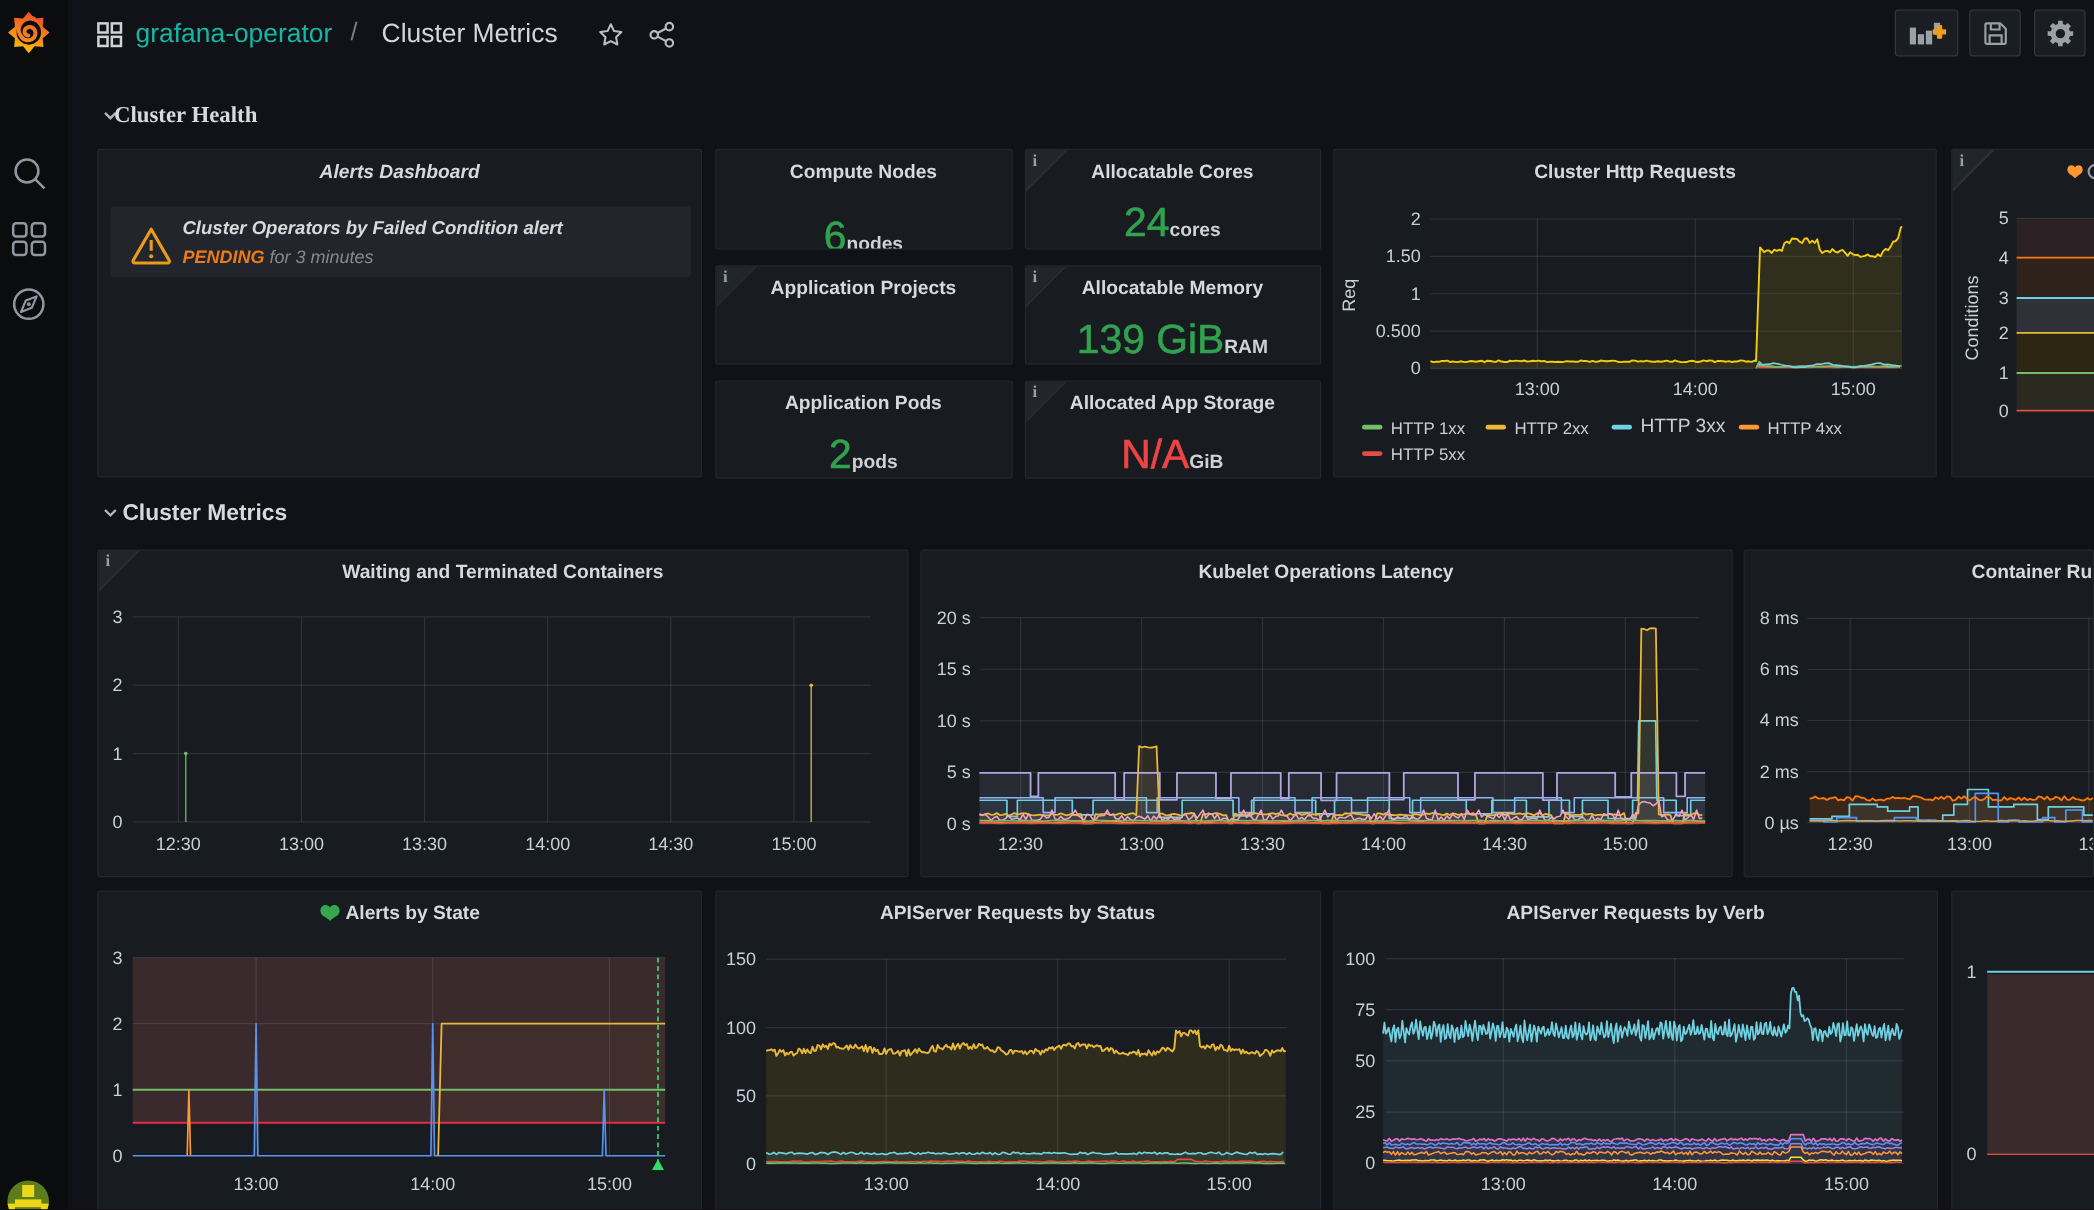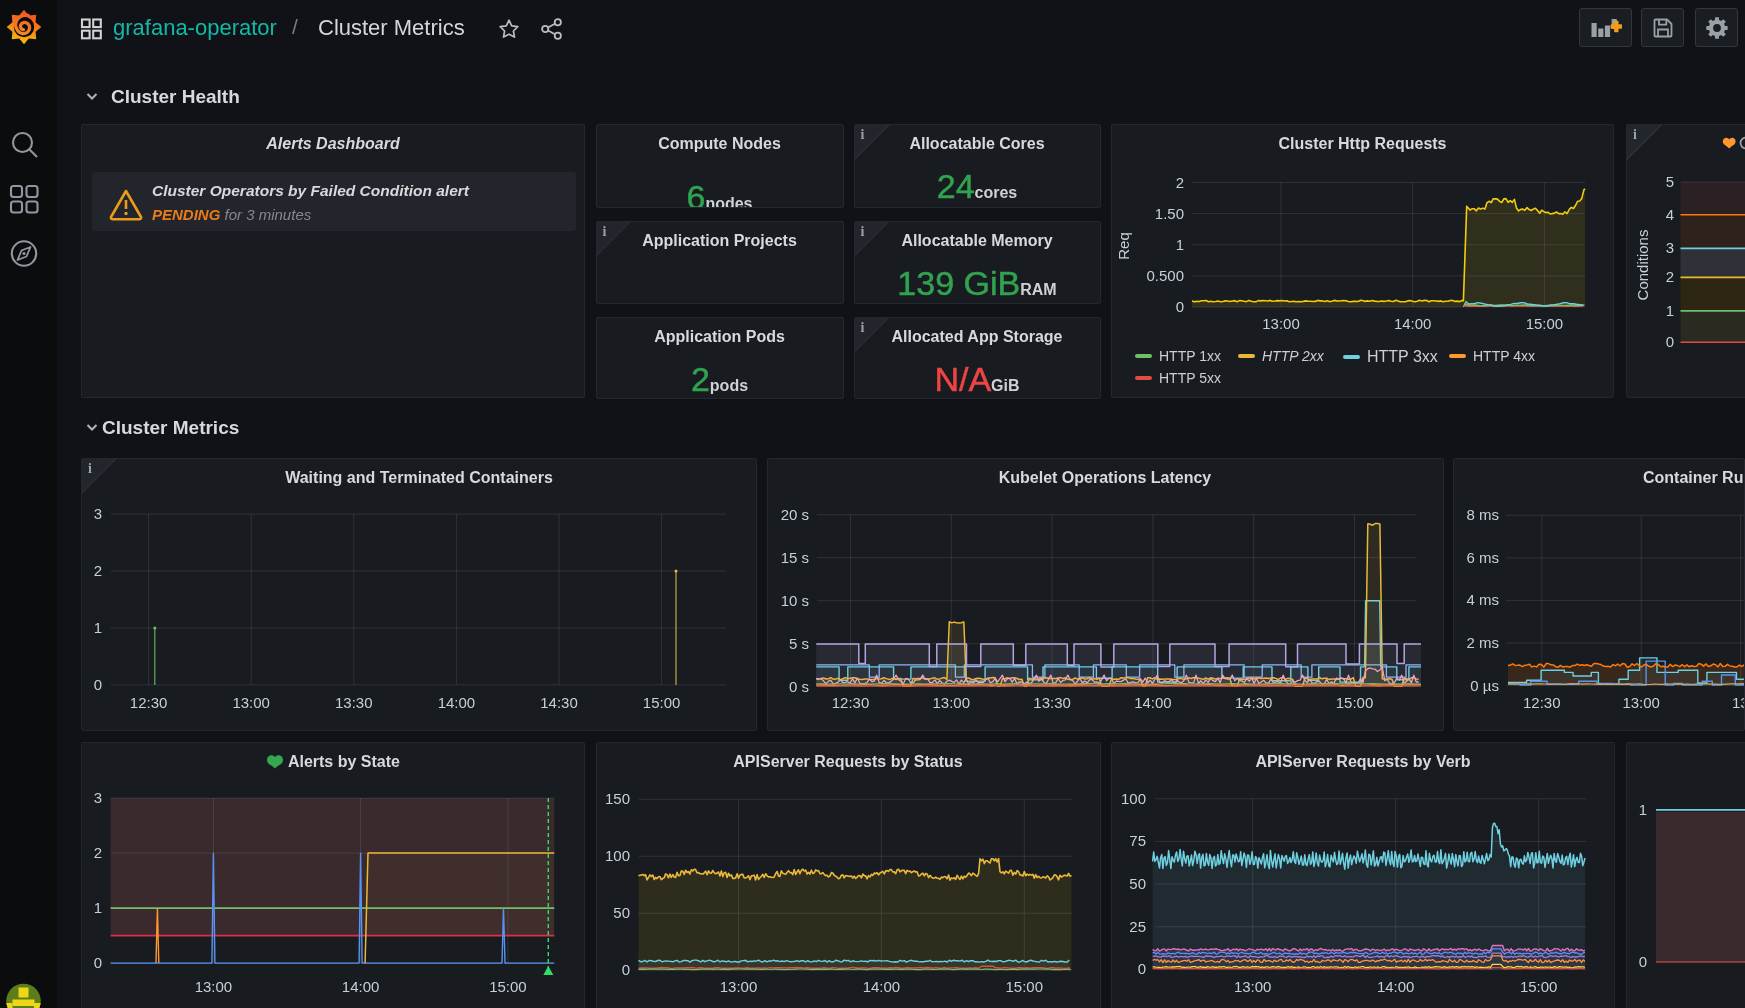--- a/index.html
+++ b/index.html
@@ -111,21 +111,21 @@
 </svg>
     </div>
     <div style="position:absolute;left:1695px;top:8px;width:43px;height:39px;background:#1a1d21;border:1px solid #33373d;border-radius:3px;">
       <svg width="24" height="24" style="left:9px;top:7px" viewBox="0 0 24 24">
 <path d="M22.64 10.12 L22.64 13.88 L19.94 14.05 L19.07 16.16 L20.85 18.19 L18.19 20.85 L16.16 19.07 L14.05 19.94 L13.88 22.64 L10.12 22.64 L9.95 19.94 L7.84 19.07 L5.81 20.85 L3.15 18.19 L4.93 16.16 L4.06 14.05 L1.36 13.88 L1.36 10.12 L4.06 9.95 L4.93 7.84 L3.15 5.81 L5.81 3.15 L7.84 4.93 L9.95 4.06 L10.12 1.36 L13.88 1.36 L14.05 4.06 L16.16 4.93 L18.19 3.15 L20.85 5.81 L19.07 7.84 L19.94 9.95 Z M12 8.1 A3.9 3.9 0 1 0 12 15.9 A3.9 3.9 0 1 0 12 8.1 Z" fill="#9aa0a8" fill-rule="evenodd"></path>
 </svg>
     </div>
     <svg width="16" height="16" style="left:84px;top:88px" viewBox="0 0 16 16">
       <path d="M3.5 6 L8 10.5 L12.5 6" fill="none" stroke="#b0b3b8" stroke-width="2"></path>
     </svg>
-    <div class="seclabel" style="left:111px;top:86px;">Cluster Health</div>
+    <div class="seclabel" style="left:95px;top:86px;font-family:Liberation Serif, serif;">Cluster Health</div>
     <svg width="16" height="16" style="left:84px;top:419px" viewBox="0 0 16 16">
       <path d="M3.5 6 L8 10.5 L12.5 6" fill="none" stroke="#b0b3b8" stroke-width="2"></path>
     </svg>
     <div class="seclabel" style="left:102px;top:417px;">Cluster Metrics</div>
     <div class="panel" style="left:595.5px;top:124px;width:248px;height:84px;">
       <div class="ptitle">Compute Nodes</div>
       <div class="statval" style="top:53px;"><span class="bignum" style="color:#31a24f;">6</span><span class="sufx">nodes</span></div>
     </div>
     <div class="panel" style="left:853.5px;top:124px;width:247px;height:84px;">
       <div class="icorner"></div>
@@ -186,21 +186,21 @@
         <text x="432.4" y="204" font-size="15" fill="#c7d0d9" text-anchor="middle">15:00</text>
         <text x="17" y="121" font-size="15" fill="#c7d0d9" text-anchor="middle" transform="rotate(-90 17 121)">Req</text>
         <path d="M80.0 175.9L82.3 176.8L84.7 176.4L87.1 176.5L89.5 175.7L91.8 175.8L94.2 175.5L96.6 176.7L98.9 176.2L101.3 176.8L103.7 176.5L106.0 176.1L108.4 176.8L110.8 176.5L113.2 175.9L115.5 176.0L117.9 176.5L120.3 176.0L122.6 175.6L125.0 176.8L127.4 175.6L129.8 175.8L132.1 176.3L134.5 176.6L136.9 175.4L139.2 176.3L141.6 176.7L144.0 176.7L146.3 175.6L148.7 175.9L151.1 175.6L153.5 175.7L155.8 176.0L158.2 175.4L160.6 176.3L162.9 176.0L165.3 175.6L167.7 175.9L170.1 175.5L172.4 176.0L174.8 175.8L177.2 176.8L179.5 176.5L181.9 176.4L184.3 176.7L186.6 176.5L189.0 176.7L191.4 176.4L193.8 175.9L196.1 176.3L198.5 176.3L200.9 176.5L203.2 176.4L205.6 175.4L208.0 175.9L210.4 175.9L212.7 176.6L215.1 175.7L217.5 176.6L219.8 176.3L222.2 175.4L224.6 175.9L226.9 176.0L229.3 175.8L231.7 175.6L234.1 175.7L236.4 176.5L238.8 176.8L241.2 176.4L243.5 176.4L245.9 176.5L248.3 175.4L250.7 175.5L253.0 176.4L255.4 175.9L257.8 176.2L260.1 175.5L262.5 176.1L264.9 176.4L267.2 176.5L269.6 176.0L272.0 176.4L274.4 176.0L276.7 175.5L279.1 176.2L281.5 176.5L283.8 175.3L286.2 176.1L288.6 176.7L291.0 176.8L293.3 176.7L295.7 175.9L298.1 175.6L300.4 176.2L302.8 176.7L305.2 176.3L307.5 175.3L309.9 176.0L312.3 175.4L314.7 175.5L317.0 176.8L319.4 175.8L321.8 175.8L324.1 176.0L326.5 176.4L328.9 175.9L331.3 176.7L333.6 176.2L336.0 176.2L338.4 175.4L340.7 175.5L343.1 176.4L345.5 176.1L347.8 176.6L350.2 175.5L351.4 175.8L354.7 81.2L356.0 82.7L358.1 85.1L360.2 83.7L362.3 83.8L364.4 85.8L366.5 83.1L368.7 84.1L370.8 83.1L372.9 84.1L375.0 77.7L377.1 76.3L379.2 77.6L381.3 73.7L383.4 73.9L385.5 74.1L387.6 76.4L389.7 77.5L391.8 73.9L393.9 73.6L396.1 77.4L398.2 75.6L400.3 77.4L402.4 74.4L404.5 83.1L406.6 85.9L408.7 84.4L410.8 84.1L412.9 85.3L415.0 82.6L417.1 84.6L419.2 85.5L421.3 84.1L423.4 83.3L425.6 85.6L427.7 88.2L429.8 85.2L431.9 86.7L434.0 87.6L436.1 87.3L438.2 89.0L440.3 88.6L442.4 88.1L444.5 87.0L446.6 88.6L448.7 88.6L450.8 89.2L452.9 86.8L455.1 88.6L457.2 84.5L459.3 82.4L461.4 83.5L463.5 80.5L465.6 76.3L467.7 76.0L469.8 73.4L471.9 64.9L473.0 63.7L473.0 182.0L80.0 182.0Z" fill="#f2cc0c" fill-opacity="0.11" stroke="none"></path>
         <path d="M80.0 175.9L82.3 176.8L84.7 176.4L87.1 176.5L89.5 175.7L91.8 175.8L94.2 175.5L96.6 176.7L98.9 176.2L101.3 176.8L103.7 176.5L106.0 176.1L108.4 176.8L110.8 176.5L113.2 175.9L115.5 176.0L117.9 176.5L120.3 176.0L122.6 175.6L125.0 176.8L127.4 175.6L129.8 175.8L132.1 176.3L134.5 176.6L136.9 175.4L139.2 176.3L141.6 176.7L144.0 176.7L146.3 175.6L148.7 175.9L151.1 175.6L153.5 175.7L155.8 176.0L158.2 175.4L160.6 176.3L162.9 176.0L165.3 175.6L167.7 175.9L170.1 175.5L172.4 176.0L174.8 175.8L177.2 176.8L179.5 176.5L181.9 176.4L184.3 176.7L186.6 176.5L189.0 176.7L191.4 176.4L193.8 175.9L196.1 176.3L198.5 176.3L200.9 176.5L203.2 176.4L205.6 175.4L208.0 175.9L210.4 175.9L212.7 176.6L215.1 175.7L217.5 176.6L219.8 176.3L222.2 175.4L224.6 175.9L226.9 176.0L229.3 175.8L231.7 175.6L234.1 175.7L236.4 176.5L238.8 176.8L241.2 176.4L243.5 176.4L245.9 176.5L248.3 175.4L250.7 175.5L253.0 176.4L255.4 175.9L257.8 176.2L260.1 175.5L262.5 176.1L264.9 176.4L267.2 176.5L269.6 176.0L272.0 176.4L274.4 176.0L276.7 175.5L279.1 176.2L281.5 176.5L283.8 175.3L286.2 176.1L288.6 176.7L291.0 176.8L293.3 176.7L295.7 175.9L298.1 175.6L300.4 176.2L302.8 176.7L305.2 176.3L307.5 175.3L309.9 176.0L312.3 175.4L314.7 175.5L317.0 176.8L319.4 175.8L321.8 175.8L324.1 176.0L326.5 176.4L328.9 175.9L331.3 176.7L333.6 176.2L336.0 176.2L338.4 175.4L340.7 175.5L343.1 176.4L345.5 176.1L347.8 176.6L350.2 175.5L351.4 175.8L354.7 81.2L356.0 82.7L358.1 85.1L360.2 83.7L362.3 83.8L364.4 85.8L366.5 83.1L368.7 84.1L370.8 83.1L372.9 84.1L375.0 77.7L377.1 76.3L379.2 77.6L381.3 73.7L383.4 73.9L385.5 74.1L387.6 76.4L389.7 77.5L391.8 73.9L393.9 73.6L396.1 77.4L398.2 75.6L400.3 77.4L402.4 74.4L404.5 83.1L406.6 85.9L408.7 84.4L410.8 84.1L412.9 85.3L415.0 82.6L417.1 84.6L419.2 85.5L421.3 84.1L423.4 83.3L425.6 85.6L427.7 88.2L429.8 85.2L431.9 86.7L434.0 87.6L436.1 87.3L438.2 89.0L440.3 88.6L442.4 88.1L444.5 87.0L446.6 88.6L448.7 88.6L450.8 89.2L452.9 86.8L455.1 88.6L457.2 84.5L459.3 82.4L461.4 83.5L463.5 80.5L465.6 76.3L467.7 76.0L469.8 73.4L471.9 64.9L473.0 63.7" fill="none" stroke="#f2cc0c" stroke-width="1.6" stroke-opacity="1.0" stroke-linejoin="round"></path>
         <path d="M352.7 180.4L356.7 180.5L360.6 180.3L364.6 180.3L368.5 180.6L372.5 180.7L376.4 180.5L380.4 180.5L384.3 180.5L388.3 180.3L392.2 180.3L396.2 180.1L400.1 180.7L404.1 180.5L408.0 180.5L412.0 180.2L415.9 180.6L419.9 180.6L423.8 180.5L427.8 180.5L431.7 180.6L435.7 180.6L439.6 180.2L443.6 180.5L447.5 180.2L451.5 180.4L455.4 180.7L459.4 180.1L463.3 180.2L467.3 180.2L471.3 180.2" fill="none" stroke="#ff9830" stroke-width="1.4" stroke-opacity="1.0" stroke-linejoin="round"></path>
         <path d="M352.7 180.9L356.7 181.2L360.6 181.1L364.6 181.2L368.5 181.1L372.5 181.2L376.4 181.1L380.4 180.9L384.3 181.2L388.3 181.0L392.2 181.1L396.2 181.1L400.1 180.9L404.1 180.9L408.0 181.0L412.0 181.0L415.9 181.2L419.9 181.1L423.8 180.9L427.8 181.0L431.7 181.1L435.7 181.0L439.6 181.2L443.6 181.0L447.5 181.1L451.5 180.9L455.4 181.2L459.4 180.9L463.3 181.2L467.3 181.2L471.3 181.0" fill="none" stroke="#e24d42" stroke-width="1.4" stroke-opacity="1.0" stroke-linejoin="round"></path>
         <path d="M351.4 182.0L354.0 176.4L358.0 180.1L361.9 180.3L367.2 180.7L372.5 180.8L377.7 180.1L383.0 180.7L388.3 180.3L393.5 180.3L398.8 180.5L404.1 180.4L409.4 180.4L414.6 180.0L419.9 180.7L425.2 180.2L430.4 180.7L435.7 180.5L441.0 180.3L446.2 180.6L451.5 180.6L456.8 180.2L462.0 180.9L467.3 180.5L472.6 179.9" fill="none" stroke="#73bf69" stroke-width="1.4" stroke-opacity="1.0" stroke-linejoin="round"></path>
         <path d="M352.7 179.1L356.0 179.1L359.3 178.6L362.6 178.5L365.9 177.6L369.2 178.2L372.5 179.0L375.8 179.7L379.1 180.0L382.4 181.2L385.6 181.2L388.9 181.0L392.2 180.9L395.5 179.9L398.8 179.4L402.1 178.4L405.4 178.5L408.7 177.8L412.0 177.6L415.3 179.0L418.6 179.3L421.9 179.7L425.2 180.4L428.4 180.5L431.7 181.1L435.0 181.1L438.3 180.1L441.6 179.9L444.9 179.3L448.2 178.6L451.5 177.7L454.8 177.6L458.1 178.8L461.4 178.7L464.7 179.3L468.0 179.7L471.3 180.6" fill="none" stroke="#6ed0e0" stroke-width="1.4" stroke-opacity="1.0" stroke-linejoin="round"></path>
       </svg>
       <div style="position:absolute;left:23px;top:222px;height:17px;font-size:14px;color:#ccd0d5;"><span style="display:inline-block;width:17px;height:4px;border-radius:2px;background:#73bf69;vertical-align:middle;margin-right:7px;"></span><span style="vertical-align:middle;">HTTP 1xx</span></div>
-      <div style="position:absolute;left:126px;top:222px;height:17px;font-size:14px;color:#ccd0d5;"><span style="display:inline-block;width:17px;height:4px;border-radius:2px;background:#eab839;vertical-align:middle;margin-right:7px;"></span><span style="vertical-align:middle;font-style:italic;">HTTP 2xx</span></div>
+      <div style="position:absolute;left:126px;top:222px;height:17px;font-size:14px;color:#ccd0d5;"><span style="display:inline-block;width:17px;height:4px;border-radius:2px;background:#eab839;vertical-align:middle;margin-right:7px;"></span><span style="vertical-align:middle;">HTTP 2xx</span></div>
       <div style="position:absolute;left:231px;top:222px;height:17px;font-size:16px;color:#ccd0d5;"><span style="display:inline-block;width:17px;height:4px;border-radius:2px;background:#6ed0e0;vertical-align:middle;margin-right:7px;"></span><span style="vertical-align:middle;">HTTP 3xx</span></div>
       <div style="position:absolute;left:337px;top:222px;height:17px;font-size:14px;color:#ccd0d5;"><span style="display:inline-block;width:17px;height:4px;border-radius:2px;background:#ff9830;vertical-align:middle;margin-right:7px;"></span><span style="vertical-align:middle;">HTTP 4xx</span></div>
       <div style="position:absolute;left:23px;top:244px;height:17px;font-size:14px;color:#ccd0d5;"><span style="display:inline-block;width:17px;height:4px;border-radius:2px;background:#e24d42;vertical-align:middle;margin-right:7px;"></span><span style="vertical-align:middle;">HTTP 5xx</span></div>
     </div>
     <div class="panel" style="left:1626px;top:124px;width:200px;height:274px;">
       <div class="icorner"></div>
       <div class="iglyph">i</div>
       <svg width="200" height="274" viewBox="0 0 200 274">
         <rect x="53.5" y="57.0" width="146.5" height="32.7" fill="#2b2023"></rect>
         <rect x="53.5" y="89.7" width="146.5" height="33.7" fill="#2f221b"></rect>

